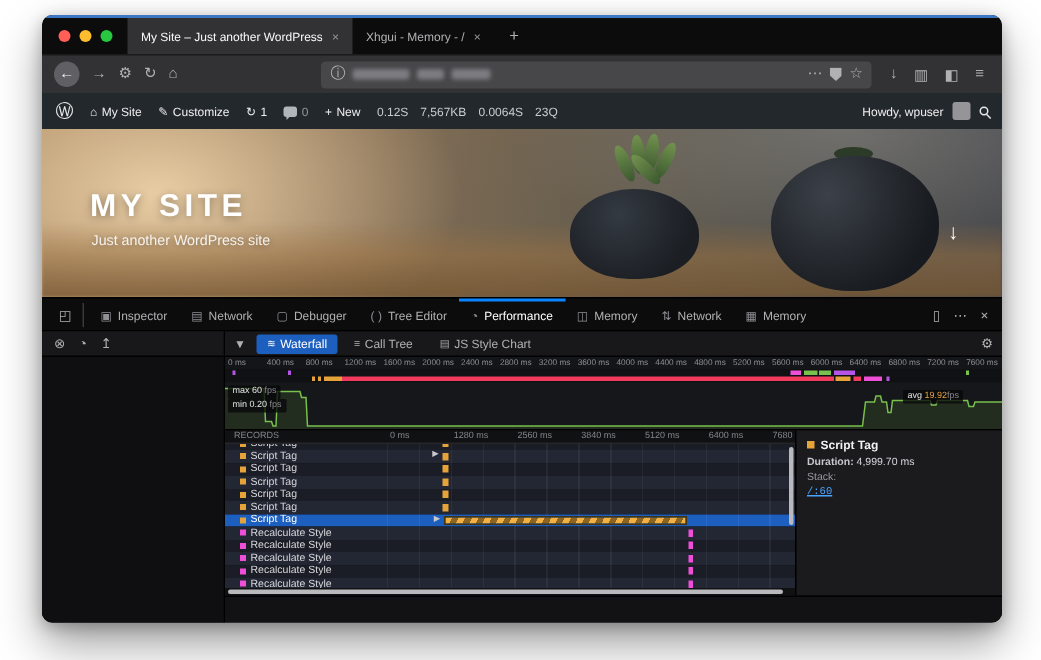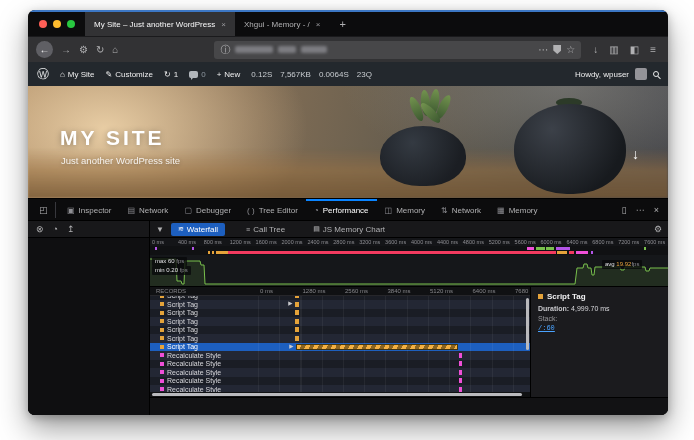--- a/index.html
+++ b/index.html
@@ -265,32 +265,32 @@
           <span>⊗</span>
           <span>◔</span>
           <span>↥</span>
         </div>
         <div class="side-empty"></div>
       </div>
 
       <div class="dt-content">
         <div class="perf-tools">
           <span>▼</span>
-          <div style="display:flex;gap:14px">
+          <div style="display:flex;gap:4px">
               <div class="view active">
                 <span class="ico">≋</span>
                 <span>Waterfall</span>
               </div>
               <div class="view">
                 <span class="ico">≡</span>
                 <span>Call Tree</span>
               </div>
               <div class="view">
                 <span class="ico">▤</span>
-                <span>JS Memory Chart</span>
+                <span>JS Style Chart</span>
               </div>
             </div>
           <span class="gear">⚙</span>
         </div>
 
         <div class="overview">
           <div class="ruler">
               <span class="tick" style="left: 2px;">0 ms</span>
               <span class="tick" style="left: 27.9px;">400 ms</span>
               <span class="tick" style="left: 53.8px;">800 ms</span>

